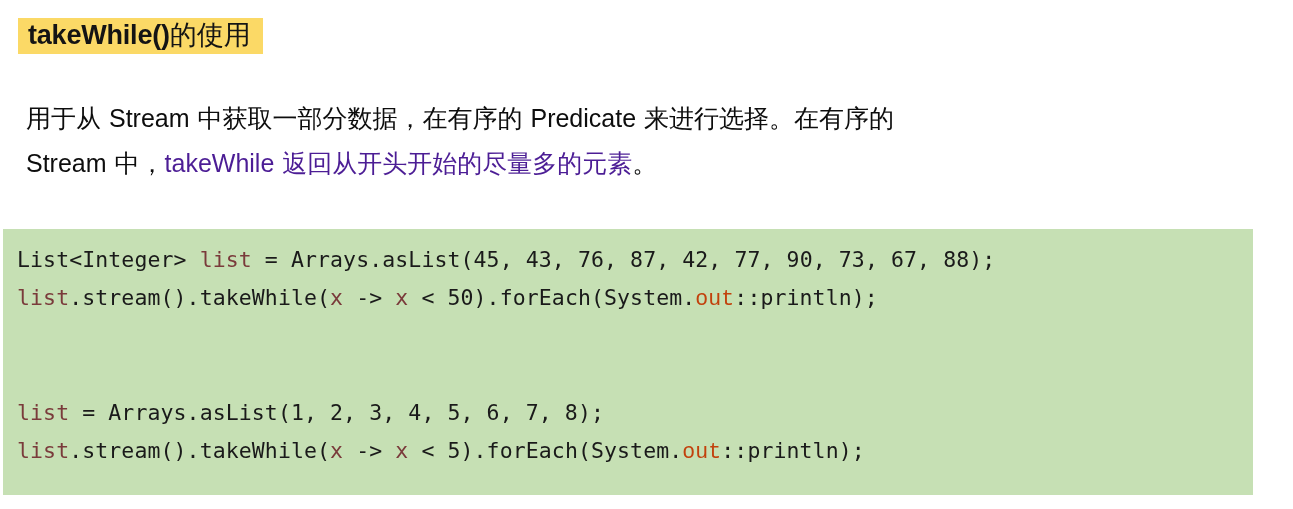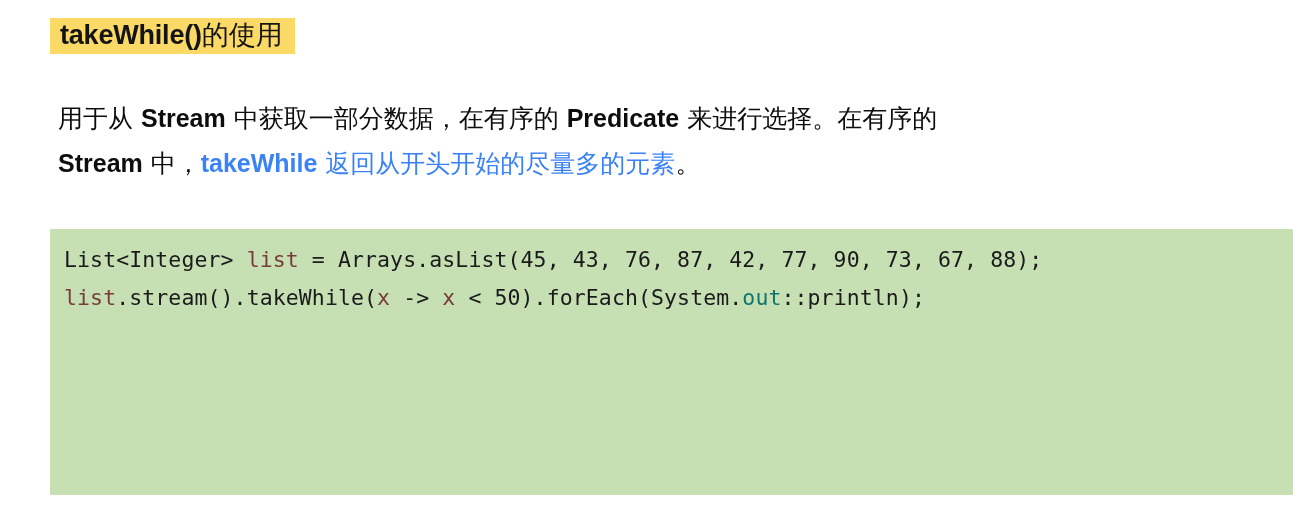--- a/index.html
+++ b/index.html
@@ -13,21 +13,20 @@
     overflow: hidden;
     font-family: "Liberation Sans", "DejaVu Sans", sans-serif;
     -webkit-font-smoothing: antialiased;
   }
 
   .slide {
     position: relative;
     width: 1073px;
     height: 509px;
     background: #ffffff;
-    margin-left: 32px;
   }
 
   
   .title-row {
     position: absolute;
     left: 18px;
     top: 18px;
   }
   .title-highlight {
     display: inline-block;
@@ -57,30 +56,29 @@
     top: 96px;
     width: 1180px;
     font-family: "DejaVu Sans", "Liberation Sans", sans-serif;
     font-size: 25px;
     line-height: 45px;
     color: #0d0d0d;
     white-space: pre-wrap;
   }
   .body-text .latin {
     font-family: "Liberation Sans", "DejaVu Sans", sans-serif;
-    font-weight: bold;
   }
   .body-text .red {
-    color: #3b82f6;
+    color: #4c1d95;
   }
 
   
   .code-block {
     position: absolute;
-    left: 18px;
+    left: 3px;
     top: 229px;
     width: 1250px;
     height: 266px;
     background: #C6E0B4;
     box-sizing: border-box;
     padding: 12px 14px 10px 14px;
     overflow: hidden;
   }
   .code-line {
     font-family: "DejaVu Sans Mono", "Liberation Mono", monospace;
@@ -90,36 +88,39 @@
     white-space: pre;
     letter-spacing: 0.1px;
   }
   .code-line.blank {
     color: transparent;
   }
   .tok-var {
     color: #7A3B3B;
   }
   .tok-field {
-    color: #0f766e;
+    color: #c2410c;
+    font-family: Liberation Mono, monospace;
   }
 </style>
 </head>
 <body>
 
 <div class="slide">
 
   <div class="title-row">
     <span class="title-highlight"><span class="title-code">takeWhile()</span><span class="title-cn">的使用</span></span>
   </div>
 
   <div class="body-text"><span>用于从 </span><span class="latin">Stream</span><span> 中获取一部分数据，在有序的 </span><span class="latin">Predicate</span><span> 来进行选择。在有序的</span><br><span class="latin">Stream</span><span> 中，</span><span class="red latin">takeWhile</span><span class="red"> 返回从开头开始的尽量多的元素</span><span>。</span></div>
 
   <div class="code-block">
     <div id="code-lines">
         <div class="code-line"><span>List&lt;Integer&gt; </span><span class="tok-var">list</span><span> = Arrays.asList(45, 43, 76, 87, 42, 77, 90, 73, 67, 88);</span></div>
         <div class="code-line"><span class="tok-var">list</span><span>.stream().takeWhile(</span><span class="tok-var">x</span><span> -&gt; </span><span class="tok-var">x</span><span> &lt; 50).forEach(System.</span><span class="tok-field">out</span><span>::println);</span></div>
         <div class="code-line blank">&nbsp;</div>
         <div class="code-line blank">&nbsp;</div>
+        <div class="code-line"><span class="tok-var">list</span><span> = Arrays.asList(1, 2, 3, 4, 5, 6, 7, 8);</span></div>
+        <div class="code-line"><span class="tok-var">list</span><span>.stream().takeWhile(</span><span class="tok-var">x</span><span> -&gt; </span><span class="tok-var">x</span><span> &lt; 5).forEach(System.</span><span class="tok-field">out</span><span>::println);</span></div>
       </div>
   </div>
 
 </div>
 
 </body></html>

